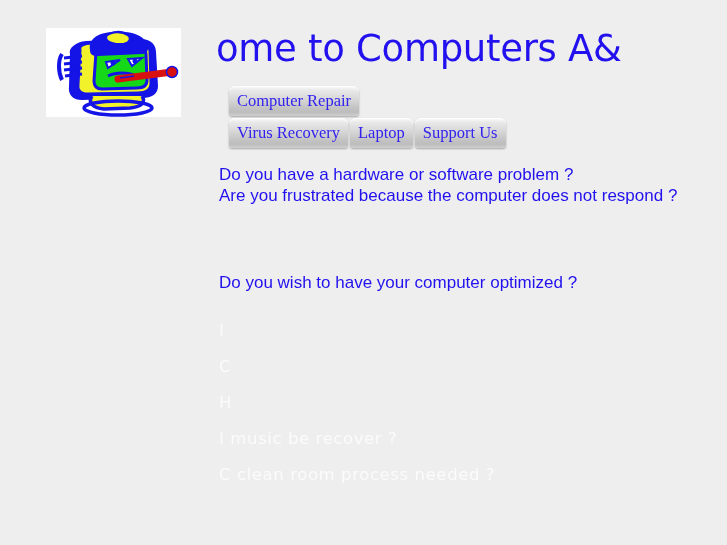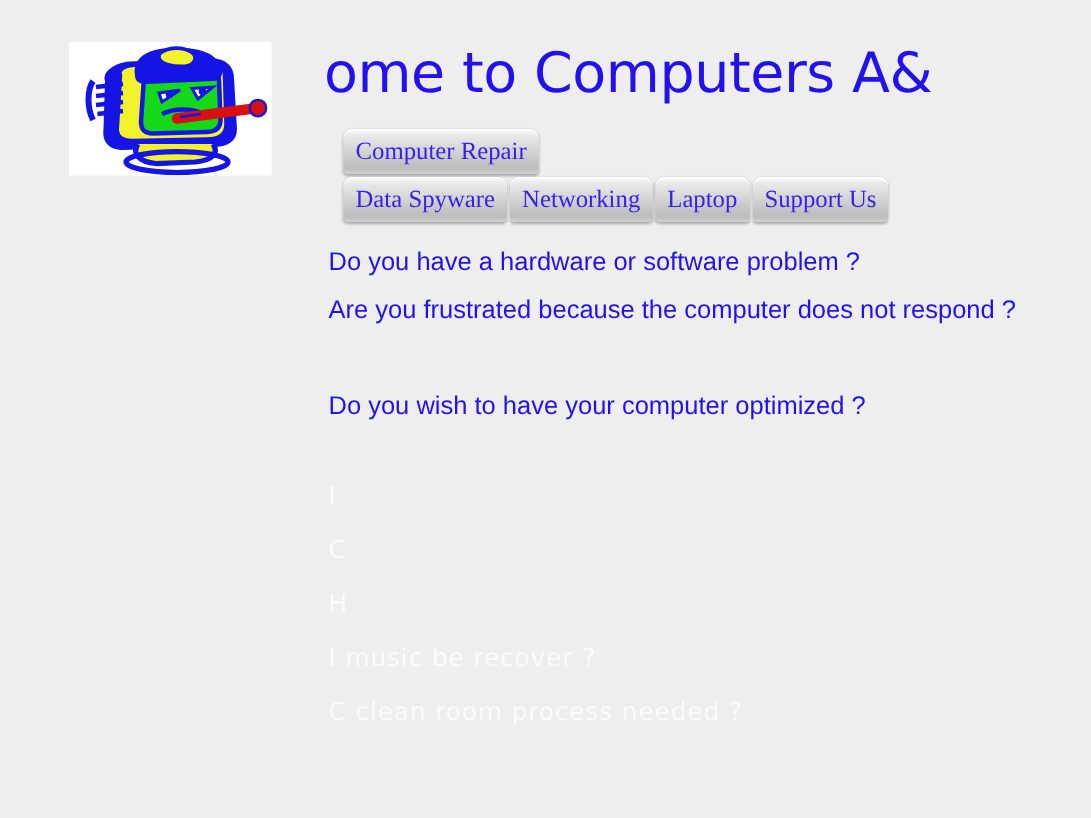--- a/index.html
+++ b/index.html
@@ -94,22 +94,22 @@
     left: 219px;
     width: 478px;
     color: #fbfbfb;
     font-family: "DejaVu Sans", sans-serif;
     font-size: 16.5px;
     line-height: 24px;
     letter-spacing: 0.6px;
   }
 
   #copy-1 { top: 163px; }
-  #copy-2 { top: 195px; }
-  #copy-3 { top: 259px; }
+  #copy-2 { top: 184px; }
+  #copy-3 { top: 271px; }
 
   #faint-1 { top: 319px; }
   #faint-2 { top: 355px; }
   #faint-3 { top: 391px; }
   #faint-4 { top: 427px; }
   #faint-5 { top: 463px; }
 </style>
 </head>
 <body>
 
@@ -150,22 +150,21 @@
   </svg>
 </div>
 
 <div id="site-title">ome to Computers A&amp;</div>
 
 <div id="nav">
   <div class="nav-row">
     <div class="nav-btn">Computer Repair</div>
   </div>
   <div class="nav-row">
-    <div class="nav-btn">Data Spyware</div>
-    <div class="nav-btn">Networking</div>
+    <div class="nav-btn">Virus Recovery</div>
     <div class="nav-btn">Laptop</div>
     <div class="nav-btn">Support Us</div>
   </div>
 </div>
 
 <div class="copy" id="copy-1"> Do you have a hardware or software problem ?</div>
 <div class="copy" id="copy-2"> Are you frustrated because the computer does not respond ?</div>
 <div class="copy" id="copy-3"> Do you wish to have your computer optimized ?</div>
 
 <div class="faint" id="faint-1">I</div>

